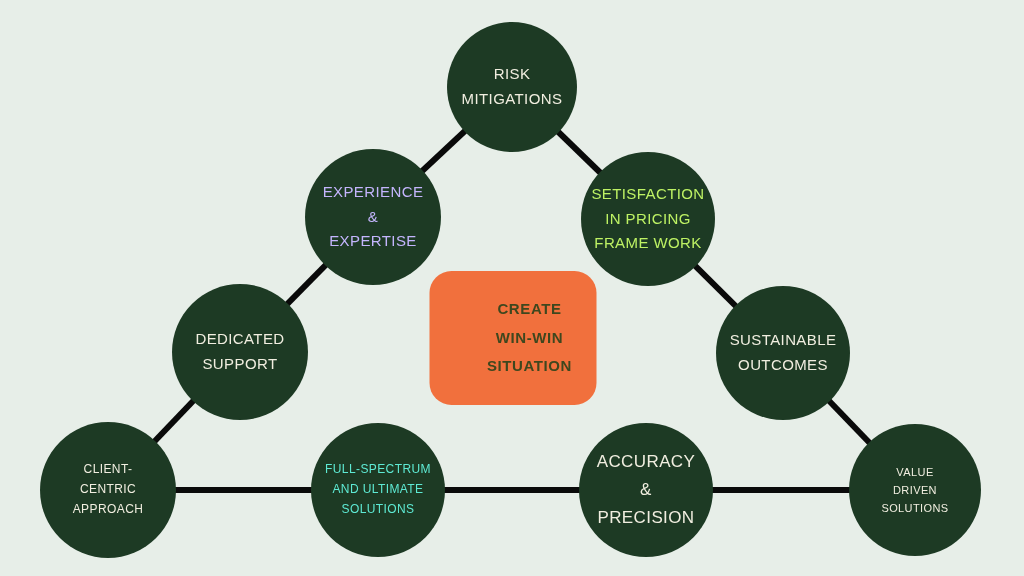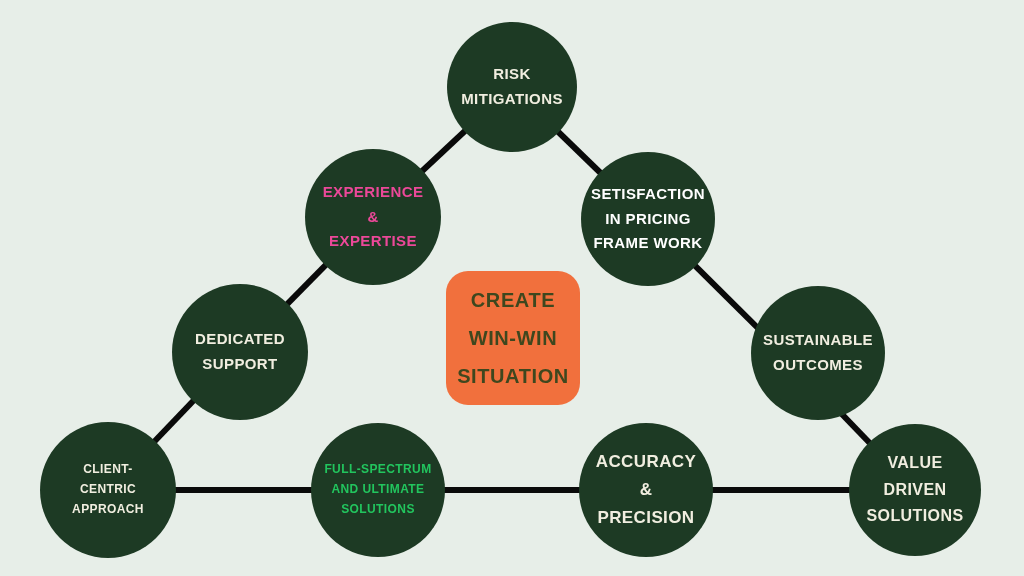--- a/index.html
+++ b/index.html
@@ -23,21 +23,21 @@
   }
   .node {
     position: absolute;
     border-radius: 50%;
     display: flex;
     align-items: center;
     justify-content: center;
     text-align: center;
     transform: translate(-50%, -50%);
     z-index: 2;
-    font-weight: bold;
+    font-weight: normal;
     letter-spacing: 0.4px;
     white-space: pre-line;
     line-height: 1.65;
   }
   .center-box {
     position: absolute;
     display: flex;
     align-items: center;
     justify-content: center;
     text-align: center;
@@ -58,42 +58,42 @@
       <line x1="512" y1="87" x2="373" y2="217" stroke="#0a0a0a" stroke-width="6"></line>
       <line x1="512" y1="87" x2="648" y2="219" stroke="#0a0a0a" stroke-width="6"></line>
       <line x1="373" y1="217" x2="240" y2="352" stroke="#0a0a0a" stroke-width="6"></line>
       <line x1="648" y1="219" x2="783" y2="353" stroke="#0a0a0a" stroke-width="6"></line>
       <line x1="240" y1="352" x2="108" y2="490" stroke="#0a0a0a" stroke-width="6"></line>
       <line x1="783" y1="353" x2="915" y2="490" stroke="#0a0a0a" stroke-width="6"></line>
       <line x1="108" y1="490" x2="378" y2="490" stroke="#0a0a0a" stroke-width="6"></line>
       <line x1="378" y1="490" x2="646" y2="490" stroke="#0a0a0a" stroke-width="6"></line>
       <line x1="646" y1="490" x2="915" y2="490" stroke="#0a0a0a" stroke-width="6"></line>
     </svg>
-  <div class="center-box" style="left: 513px; top: 338px; width: 134px; height: 134px; background: rgb(241, 112, 61); color: rgb(62, 71, 30); font-size: 20px;">
+  <div class="center-box" style="left: 513px; top: 338px; width: 134px; height: 134px; background: rgb(241, 112, 61); color: rgb(62, 71, 30); font-size: 15px; padding-left: 33px;">
     <span>CREATE
 WIN-WIN
 SITUATION</span>
   </div>
 <div class="node" style="left: 512px; top: 87px; width: 130px; height: 130px; background: rgb(29, 58, 36); color: rgb(241, 238, 224); font-size: 15px;"><span>RISK
 MITIGATIONS</span></div>
-    <div class="node" style="left: 373px; top: 217px; width: 136px; height: 136px; background: rgb(29, 58, 36); color: #ec4899; font-size: 15px;"><span>EXPERIENCE
+    <div class="node" style="left: 373px; top: 217px; width: 136px; height: 136px; background: rgb(29, 58, 36); color: #c4b5fd; font-size: 15px;"><span>EXPERIENCE
 &amp;
 EXPERTISE</span></div>
-    <div class="node" style="left: 648px; top: 219px; width: 134px; height: 134px; background: rgb(29, 58, 36); color: #ffffff; font-size: 15px;"><span>SETISFACTION
+    <div class="node" style="left: 648px; top: 219px; width: 134px; height: 134px; background: rgb(29, 58, 36); color: #bef264; font-size: 15px;"><span>SETISFACTION
 IN PRICING
 FRAME WORK</span></div>
     <div class="node" style="left: 240px; top: 352px; width: 136px; height: 136px; background: rgb(29, 58, 36); color: rgb(241, 238, 224); font-size: 15px;"><span>DEDICATED
 SUPPORT</span></div>
-    <div class="node" style="left: 818px; top: 353px; width: 134px; height: 134px; background: rgb(29, 58, 36); color: rgb(241, 238, 224); font-size: 15px;"><span>SUSTAINABLE
+    <div class="node" style="left: 783px; top: 353px; width: 134px; height: 134px; background: rgb(29, 58, 36); color: rgb(241, 238, 224); font-size: 15px;"><span>SUSTAINABLE
 OUTCOMES</span></div>
     <div class="node" style="left: 108px; top: 490px; width: 136px; height: 136px; background: rgb(29, 58, 36); color: rgb(241, 238, 224); font-size: 12px;"><span>CLIENT-
 CENTRIC
 APPROACH</span></div>
-    <div class="node" style="left: 378px; top: 490px; width: 134px; height: 134px; background: rgb(29, 58, 36); color: #22c55e; font-size: 12px;"><span>FULL-SPECTRUM
+    <div class="node" style="left: 378px; top: 490px; width: 134px; height: 134px; background: rgb(29, 58, 36); color: #5eead4; font-size: 12px;"><span>FULL-SPECTRUM
 AND ULTIMATE
 SOLUTIONS</span></div>
     <div class="node" style="left: 646px; top: 490px; width: 134px; height: 134px; background: rgb(29, 58, 36); color: rgb(241, 238, 224); font-size: 17px;"><span>ACCURACY
 &amp;
 PRECISION</span></div>
-    <div class="node" style="left: 915px; top: 490px; width: 132px; height: 132px; background: rgb(29, 58, 36); color: rgb(241, 238, 224); font-size: 16px;"><span>VALUE
+    <div class="node" style="left: 915px; top: 490px; width: 132px; height: 132px; background: rgb(29, 58, 36); color: rgb(241, 238, 224); font-size: 11px;"><span>VALUE
 DRIVEN
 SOLUTIONS</span></div>
   </div>
 
 </body></html>

